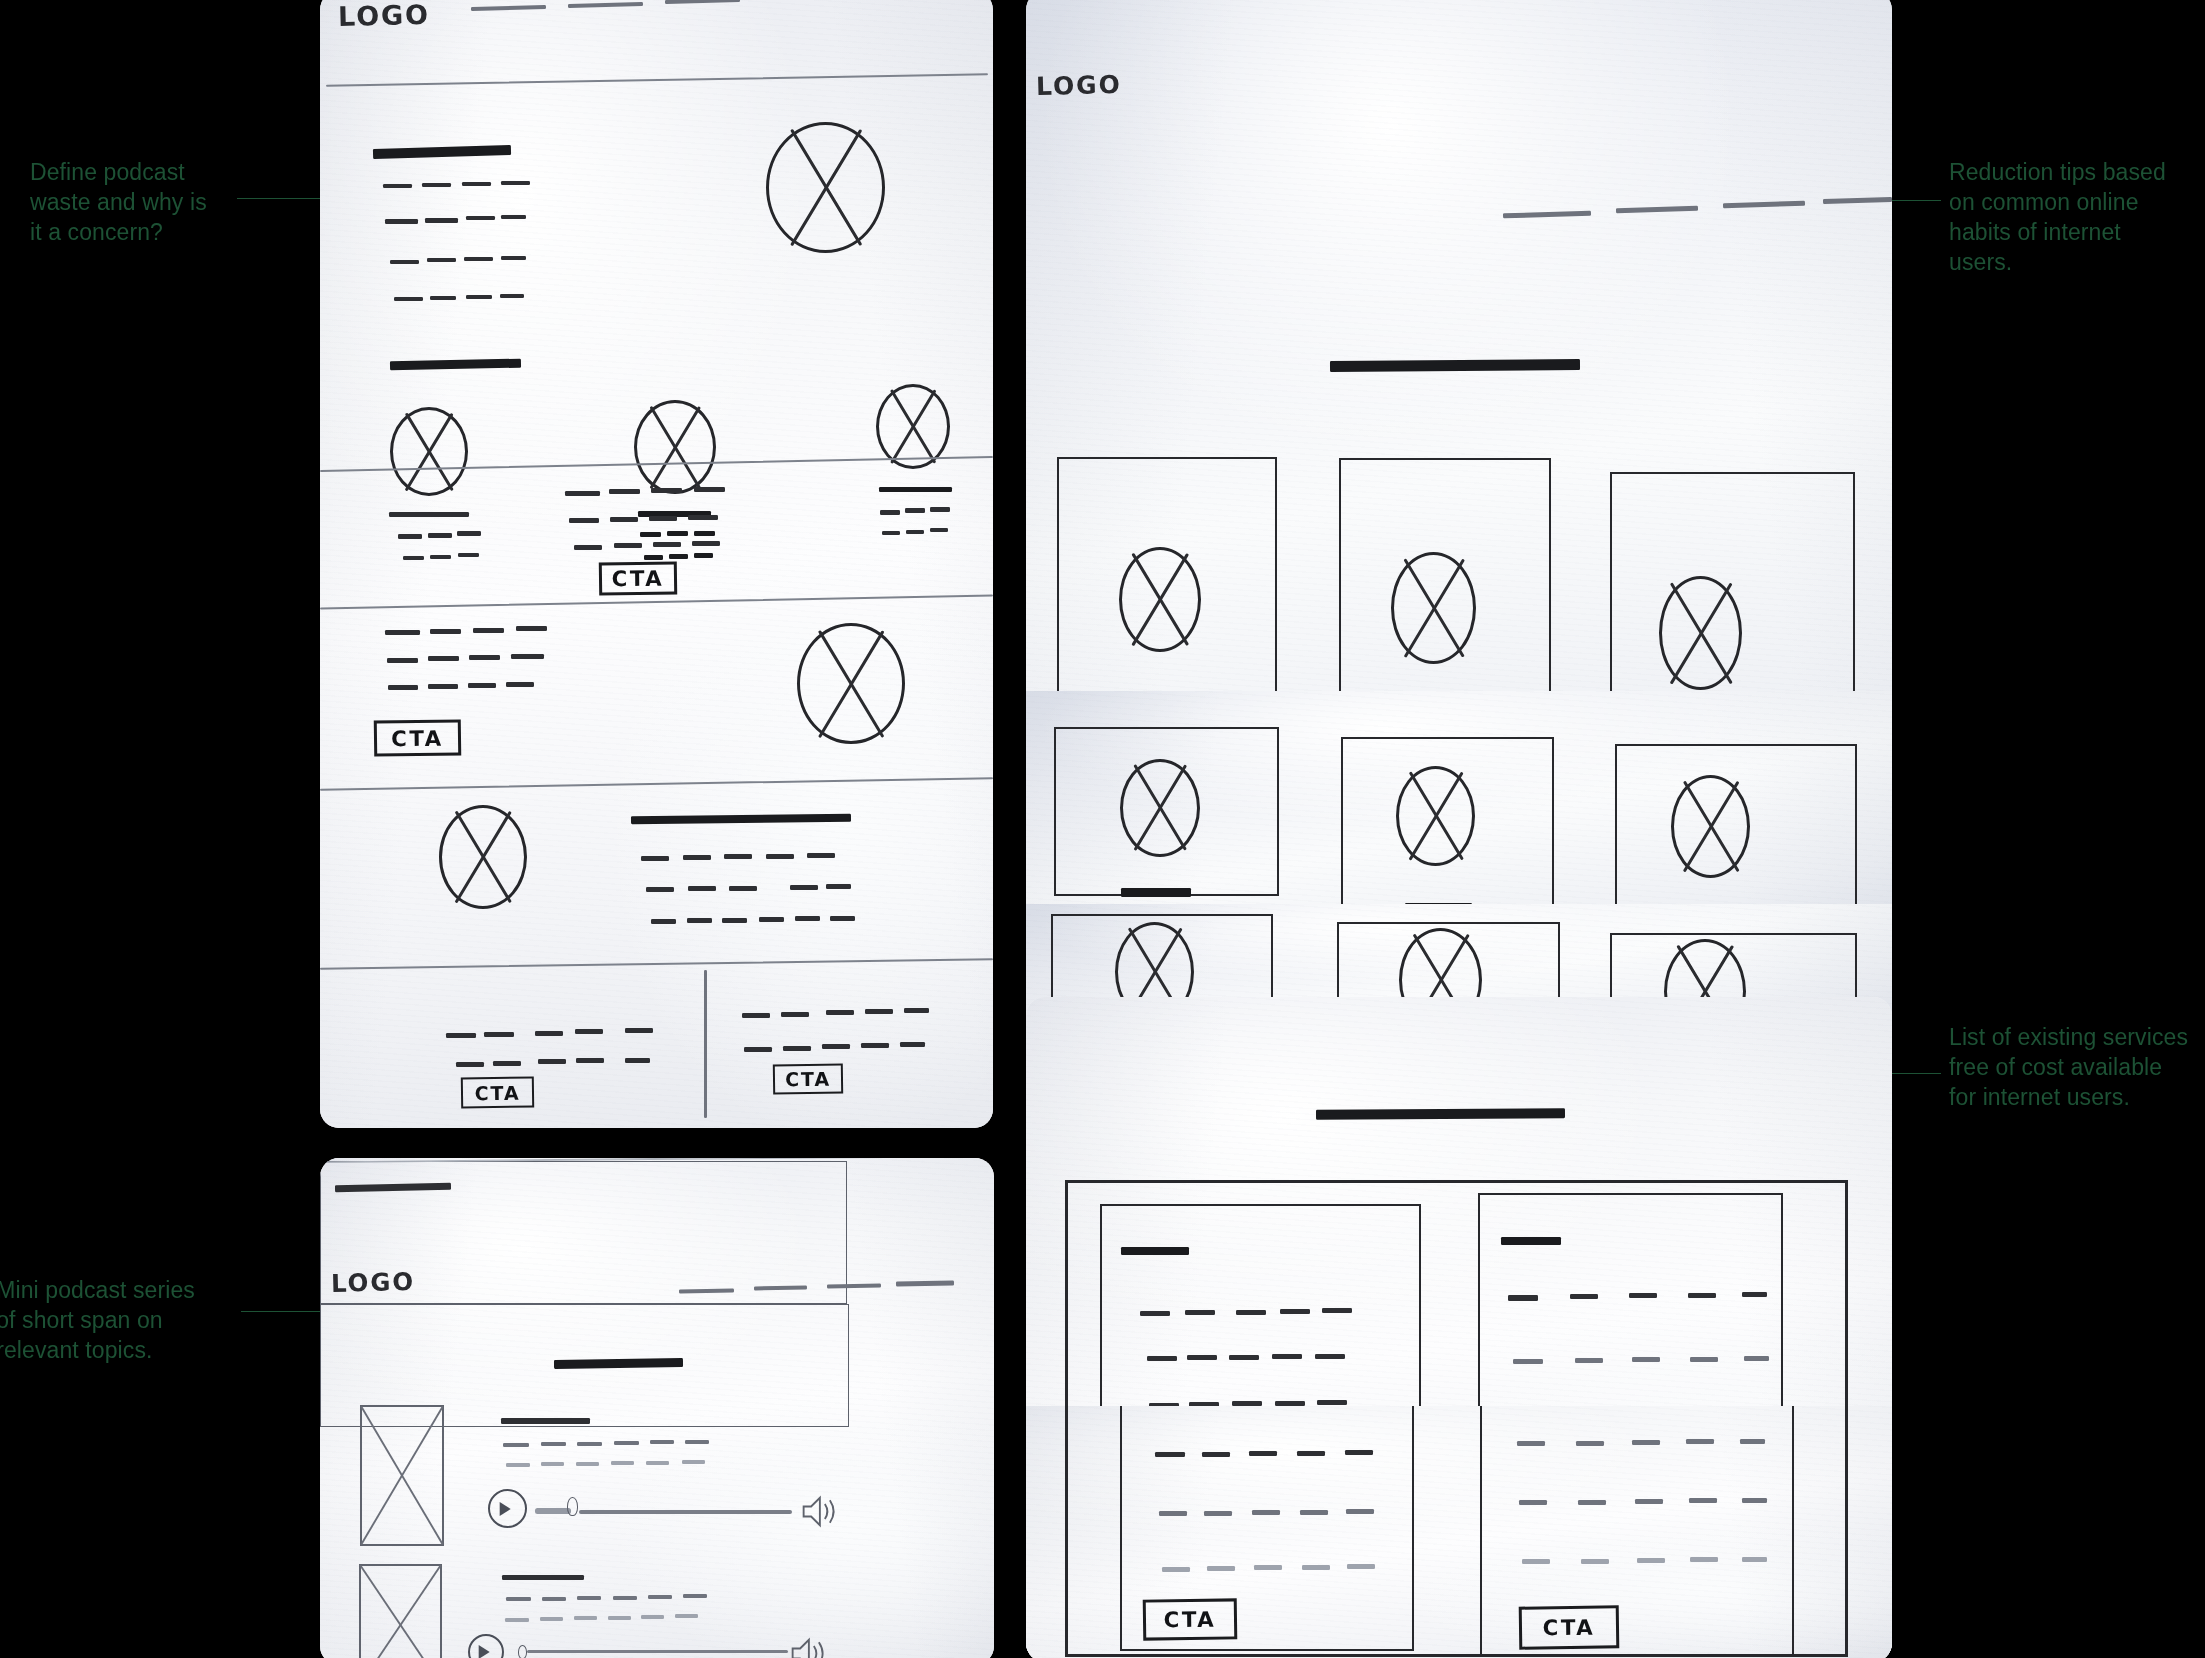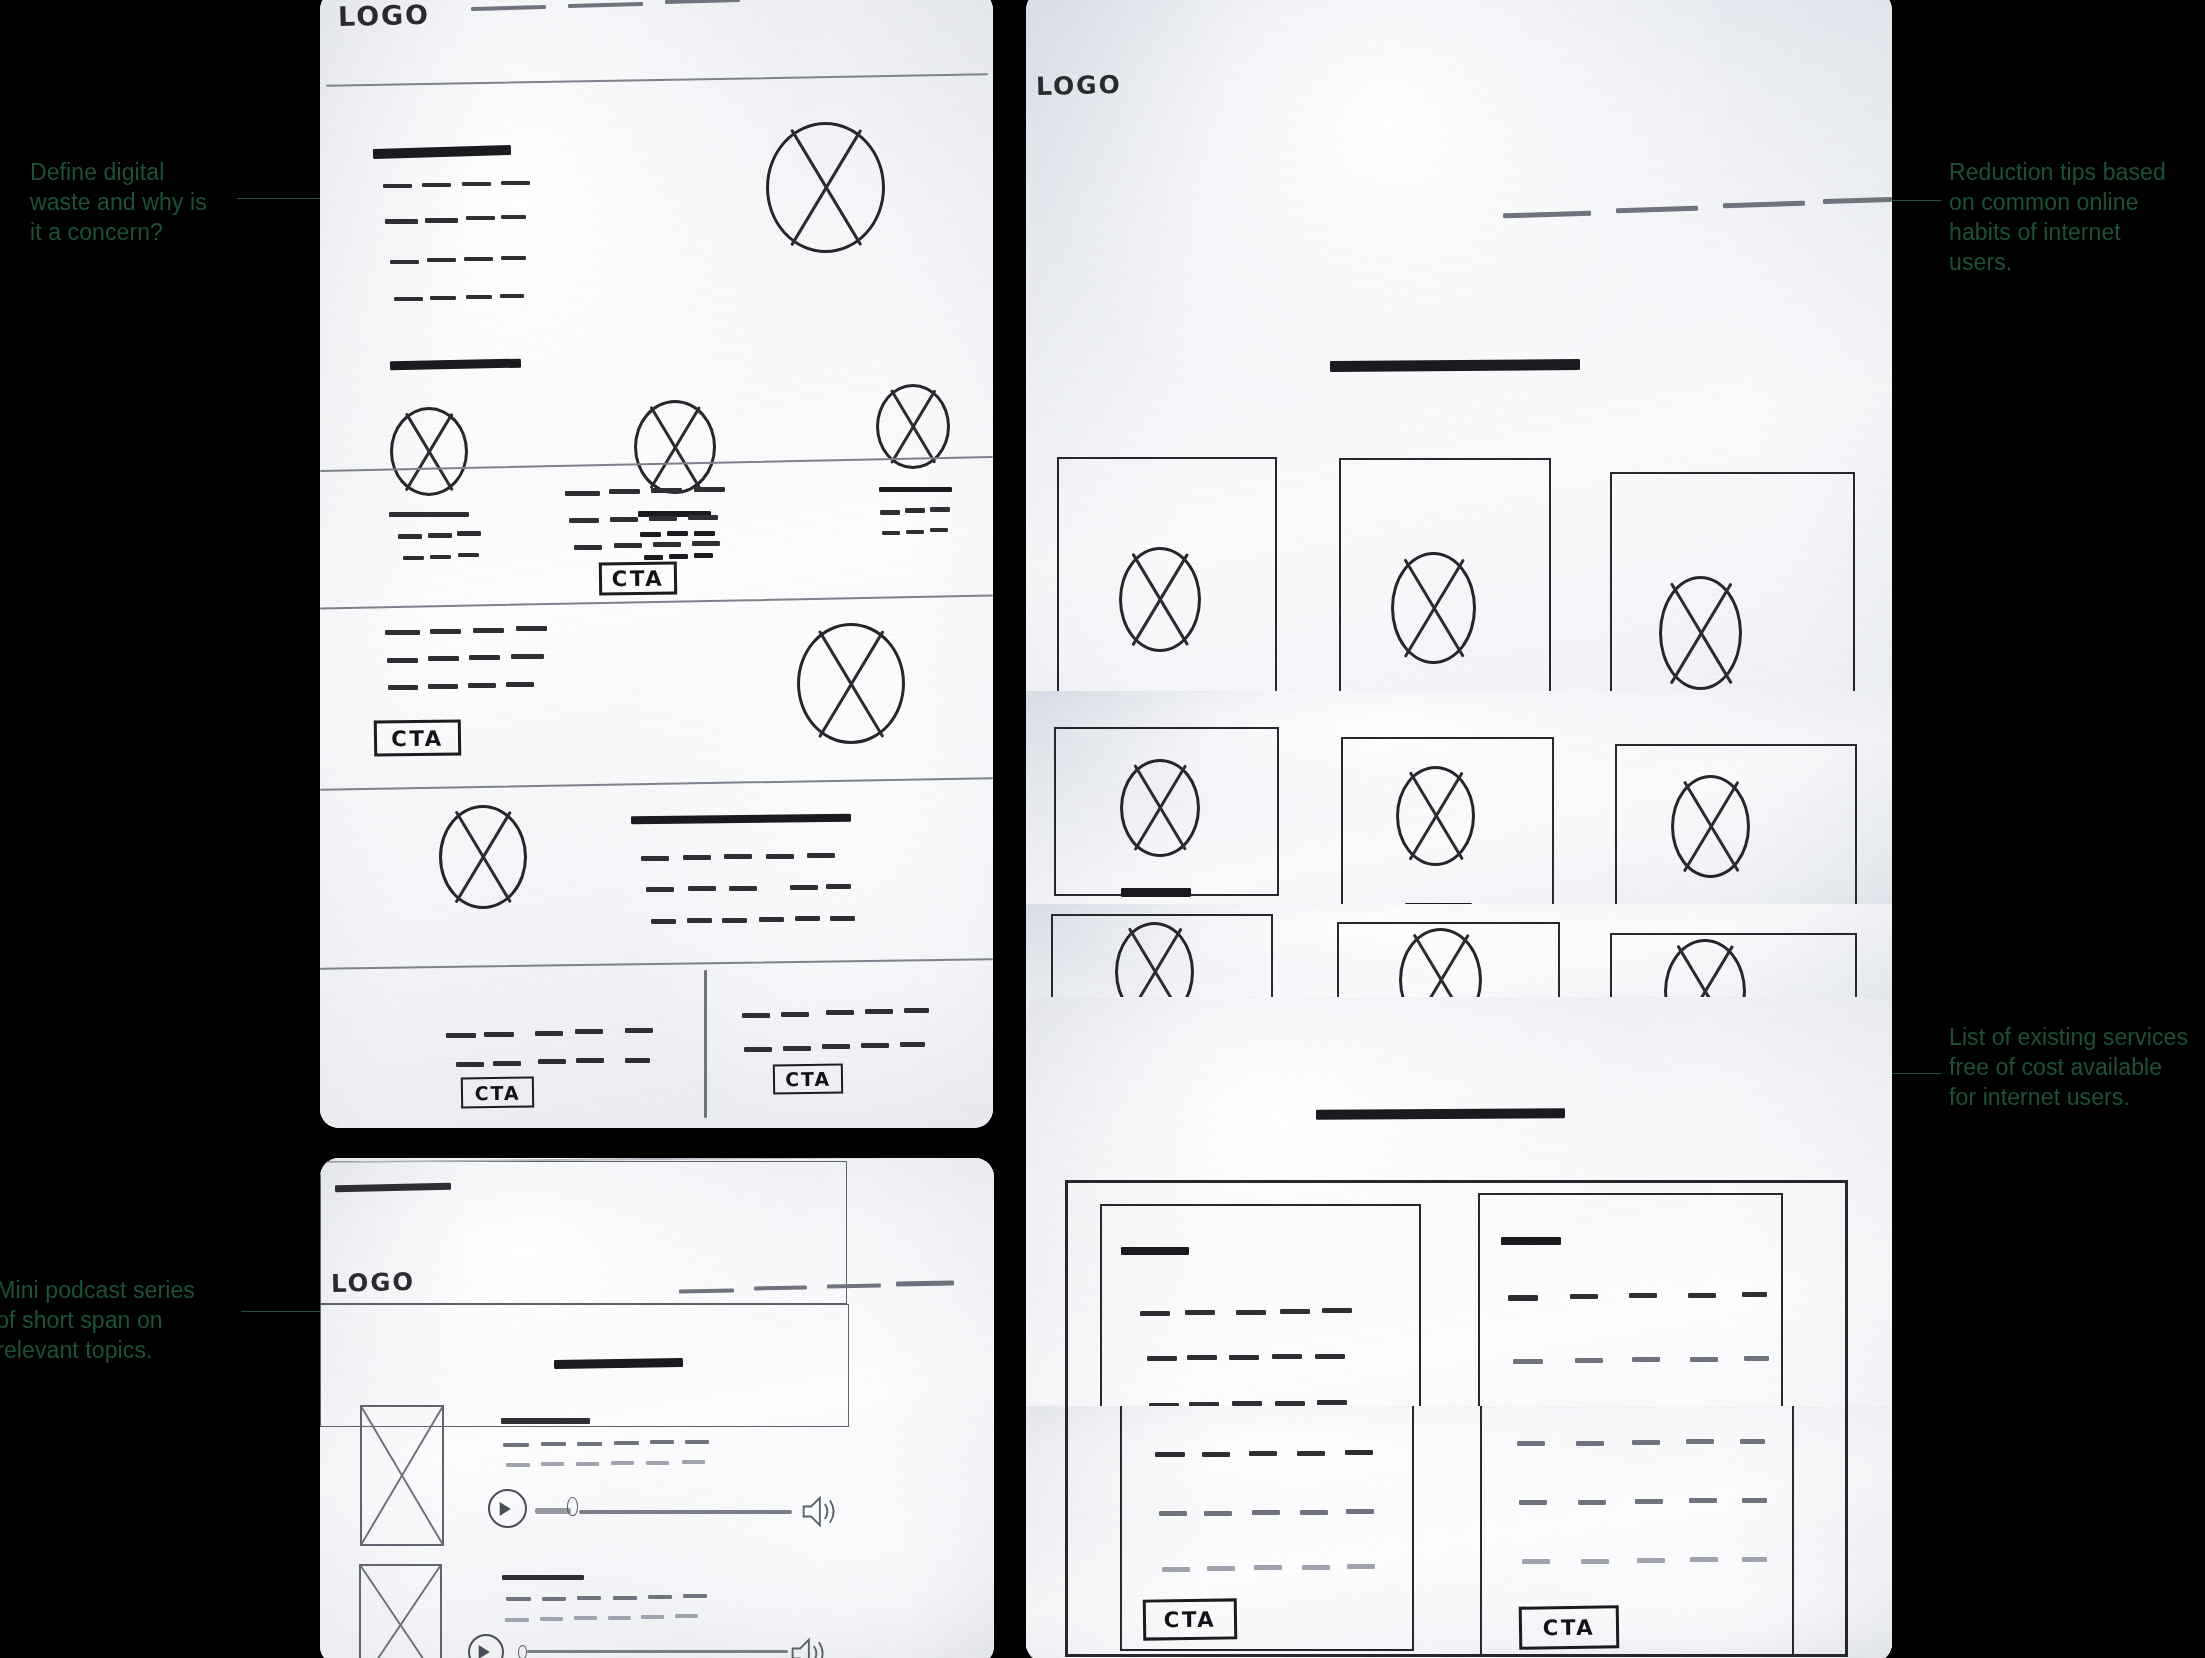--- a/index.html
+++ b/index.html
@@ -185,21 +185,21 @@
   
   .track { position: absolute; height: 3.8px; background: #7a7e88; border-radius: 1.9px; }
   .track-fill { position: absolute; height: 6.3px; background: #9499a3; border-radius: 2.5px; }
   .knob { position: absolute; width: 10.7px; height: 19px; border: 1.9px solid #585c66; border-radius: 50% 50% 45% 45%; }
   
   .spk { position: absolute; }
 </style>
 </head>
 <body>
 
-<div class="annotation ann-left" style="left:30px; top:158px; width:226px;">Define digital
+<div class="annotation ann-left" style="left:30px; top:158px; width:226px;">Define podcast
 waste and why is
 it a concern?</div>
 <div class="leader to-right" style="left:237px; top:198px; width:133px;"></div>
 
 <div class="annotation ann-right" style="left:1949px; top:158px; width:264px;">Reduction tips based
 on common online
 habits of internet
 users.</div>
 <div class="leader to-left" style="left:1627px; top:200px; width:314px;"></div>
 

